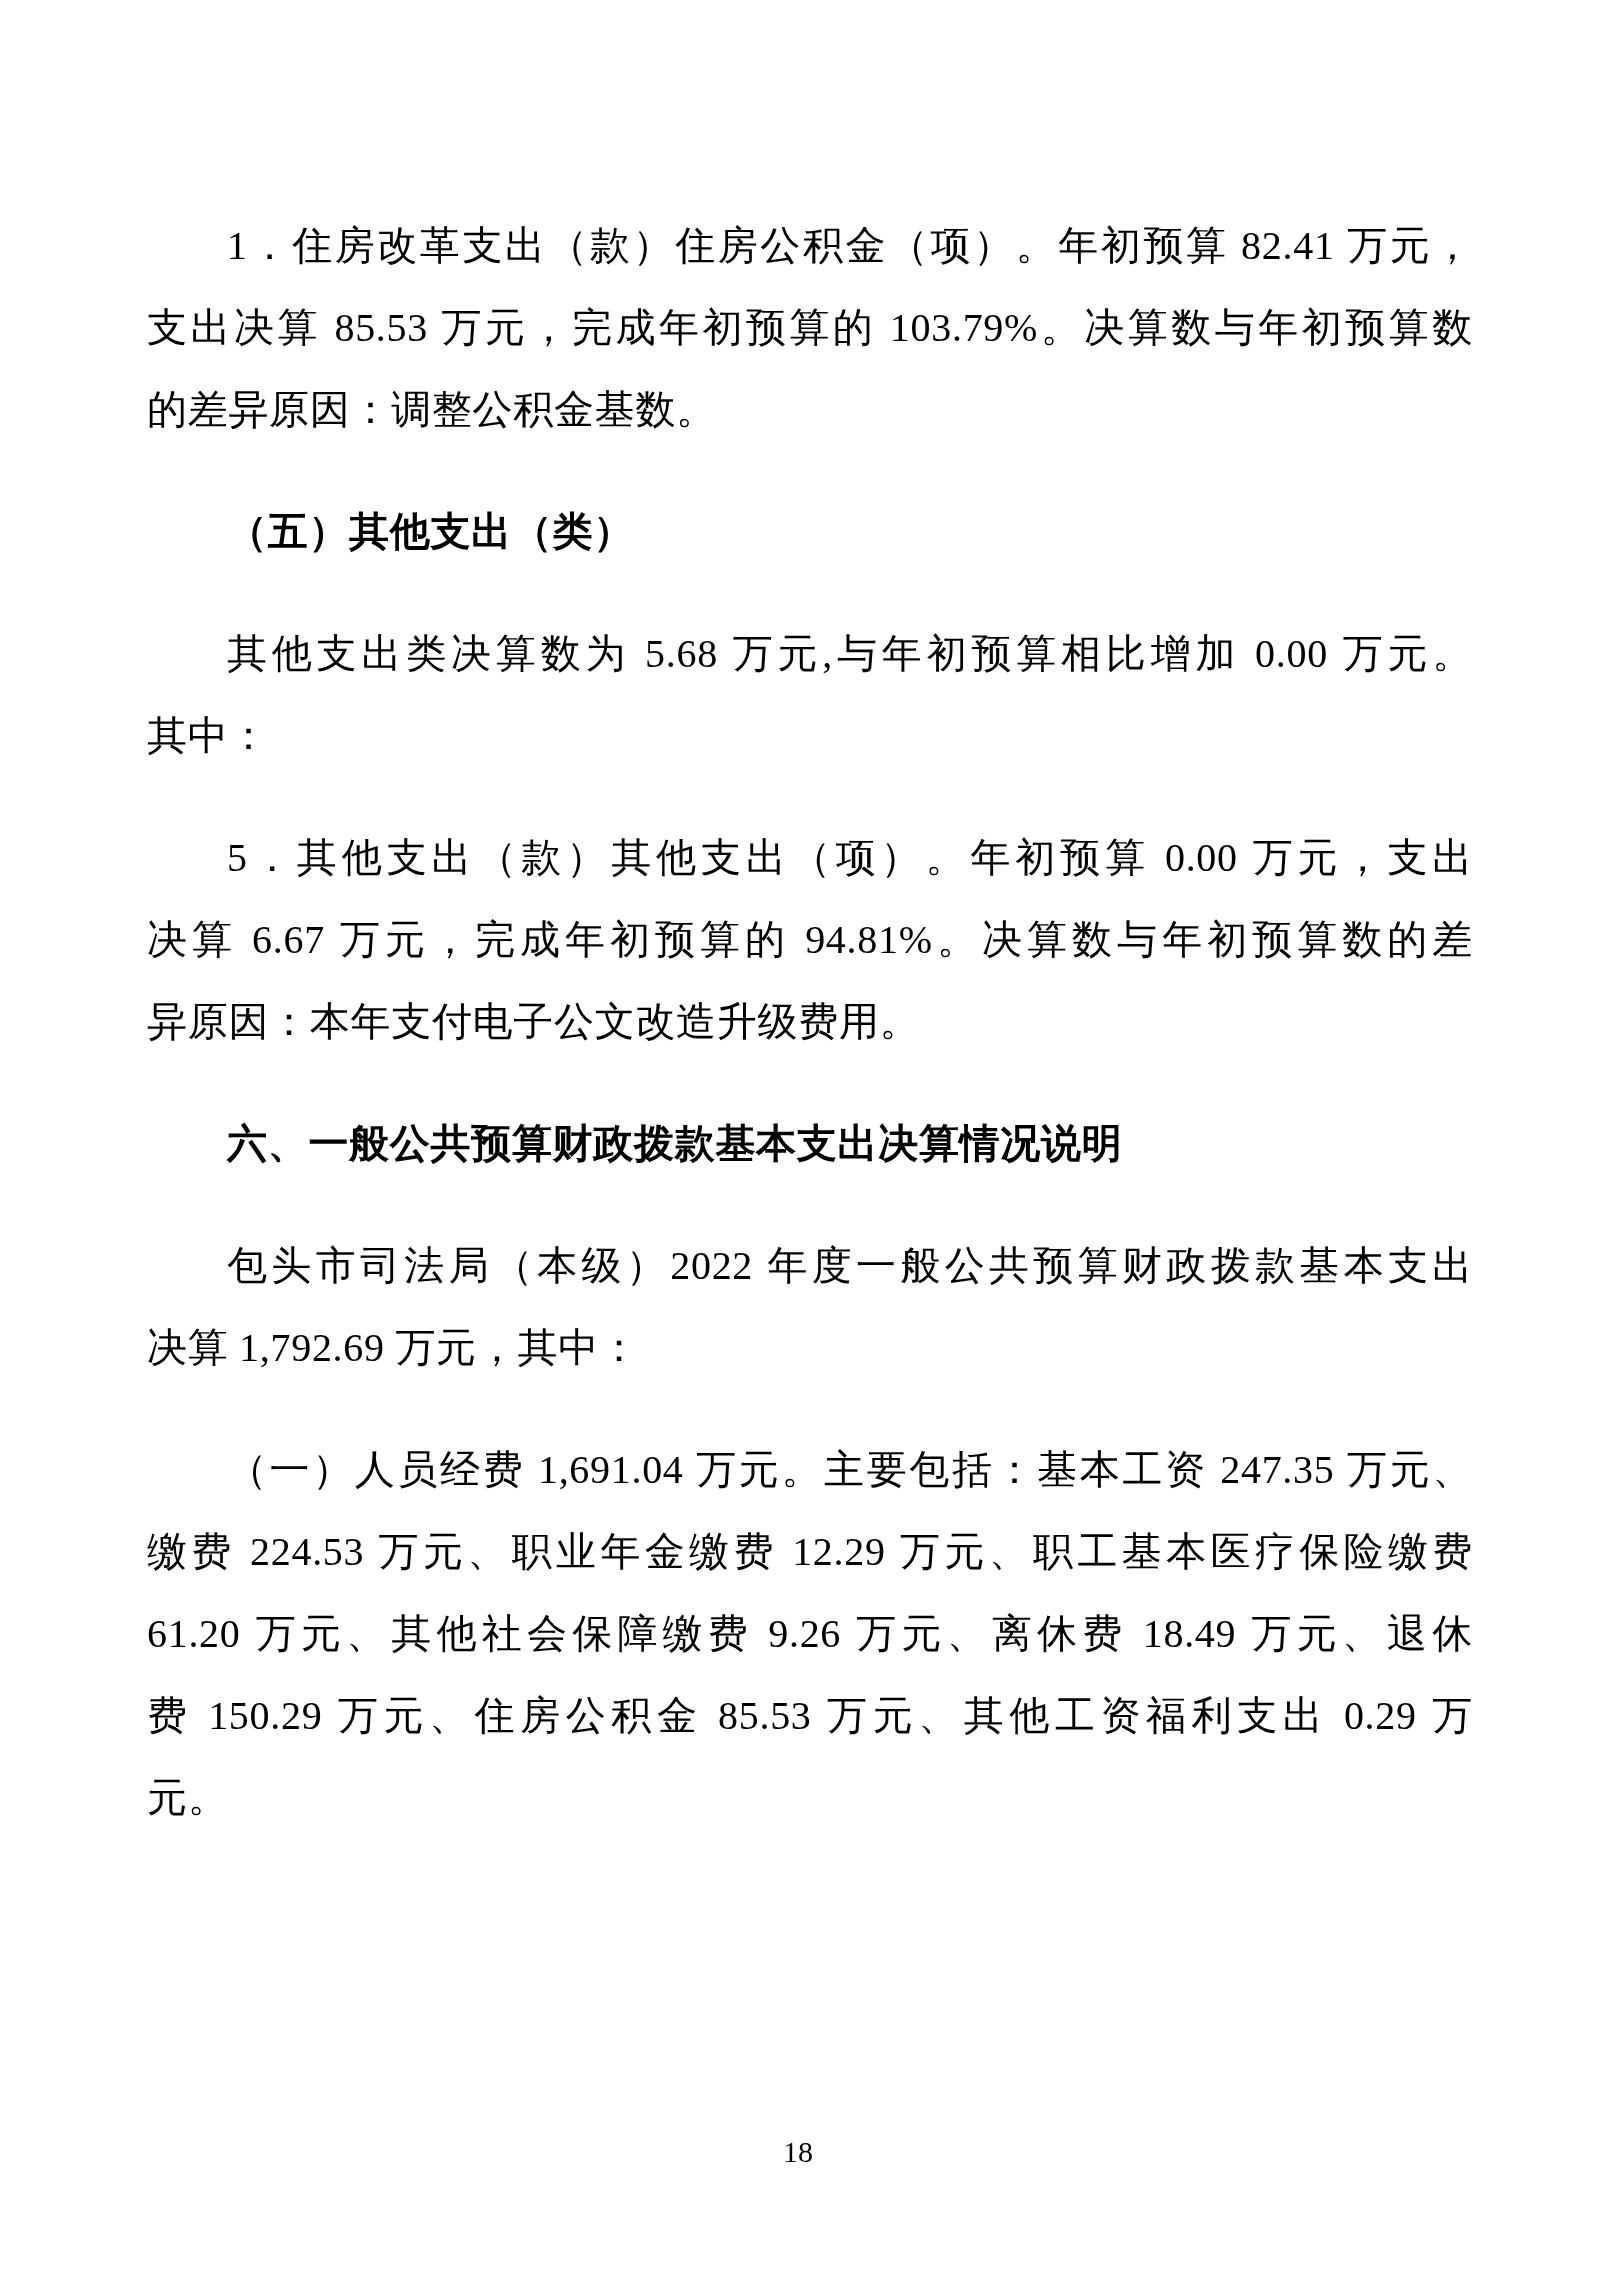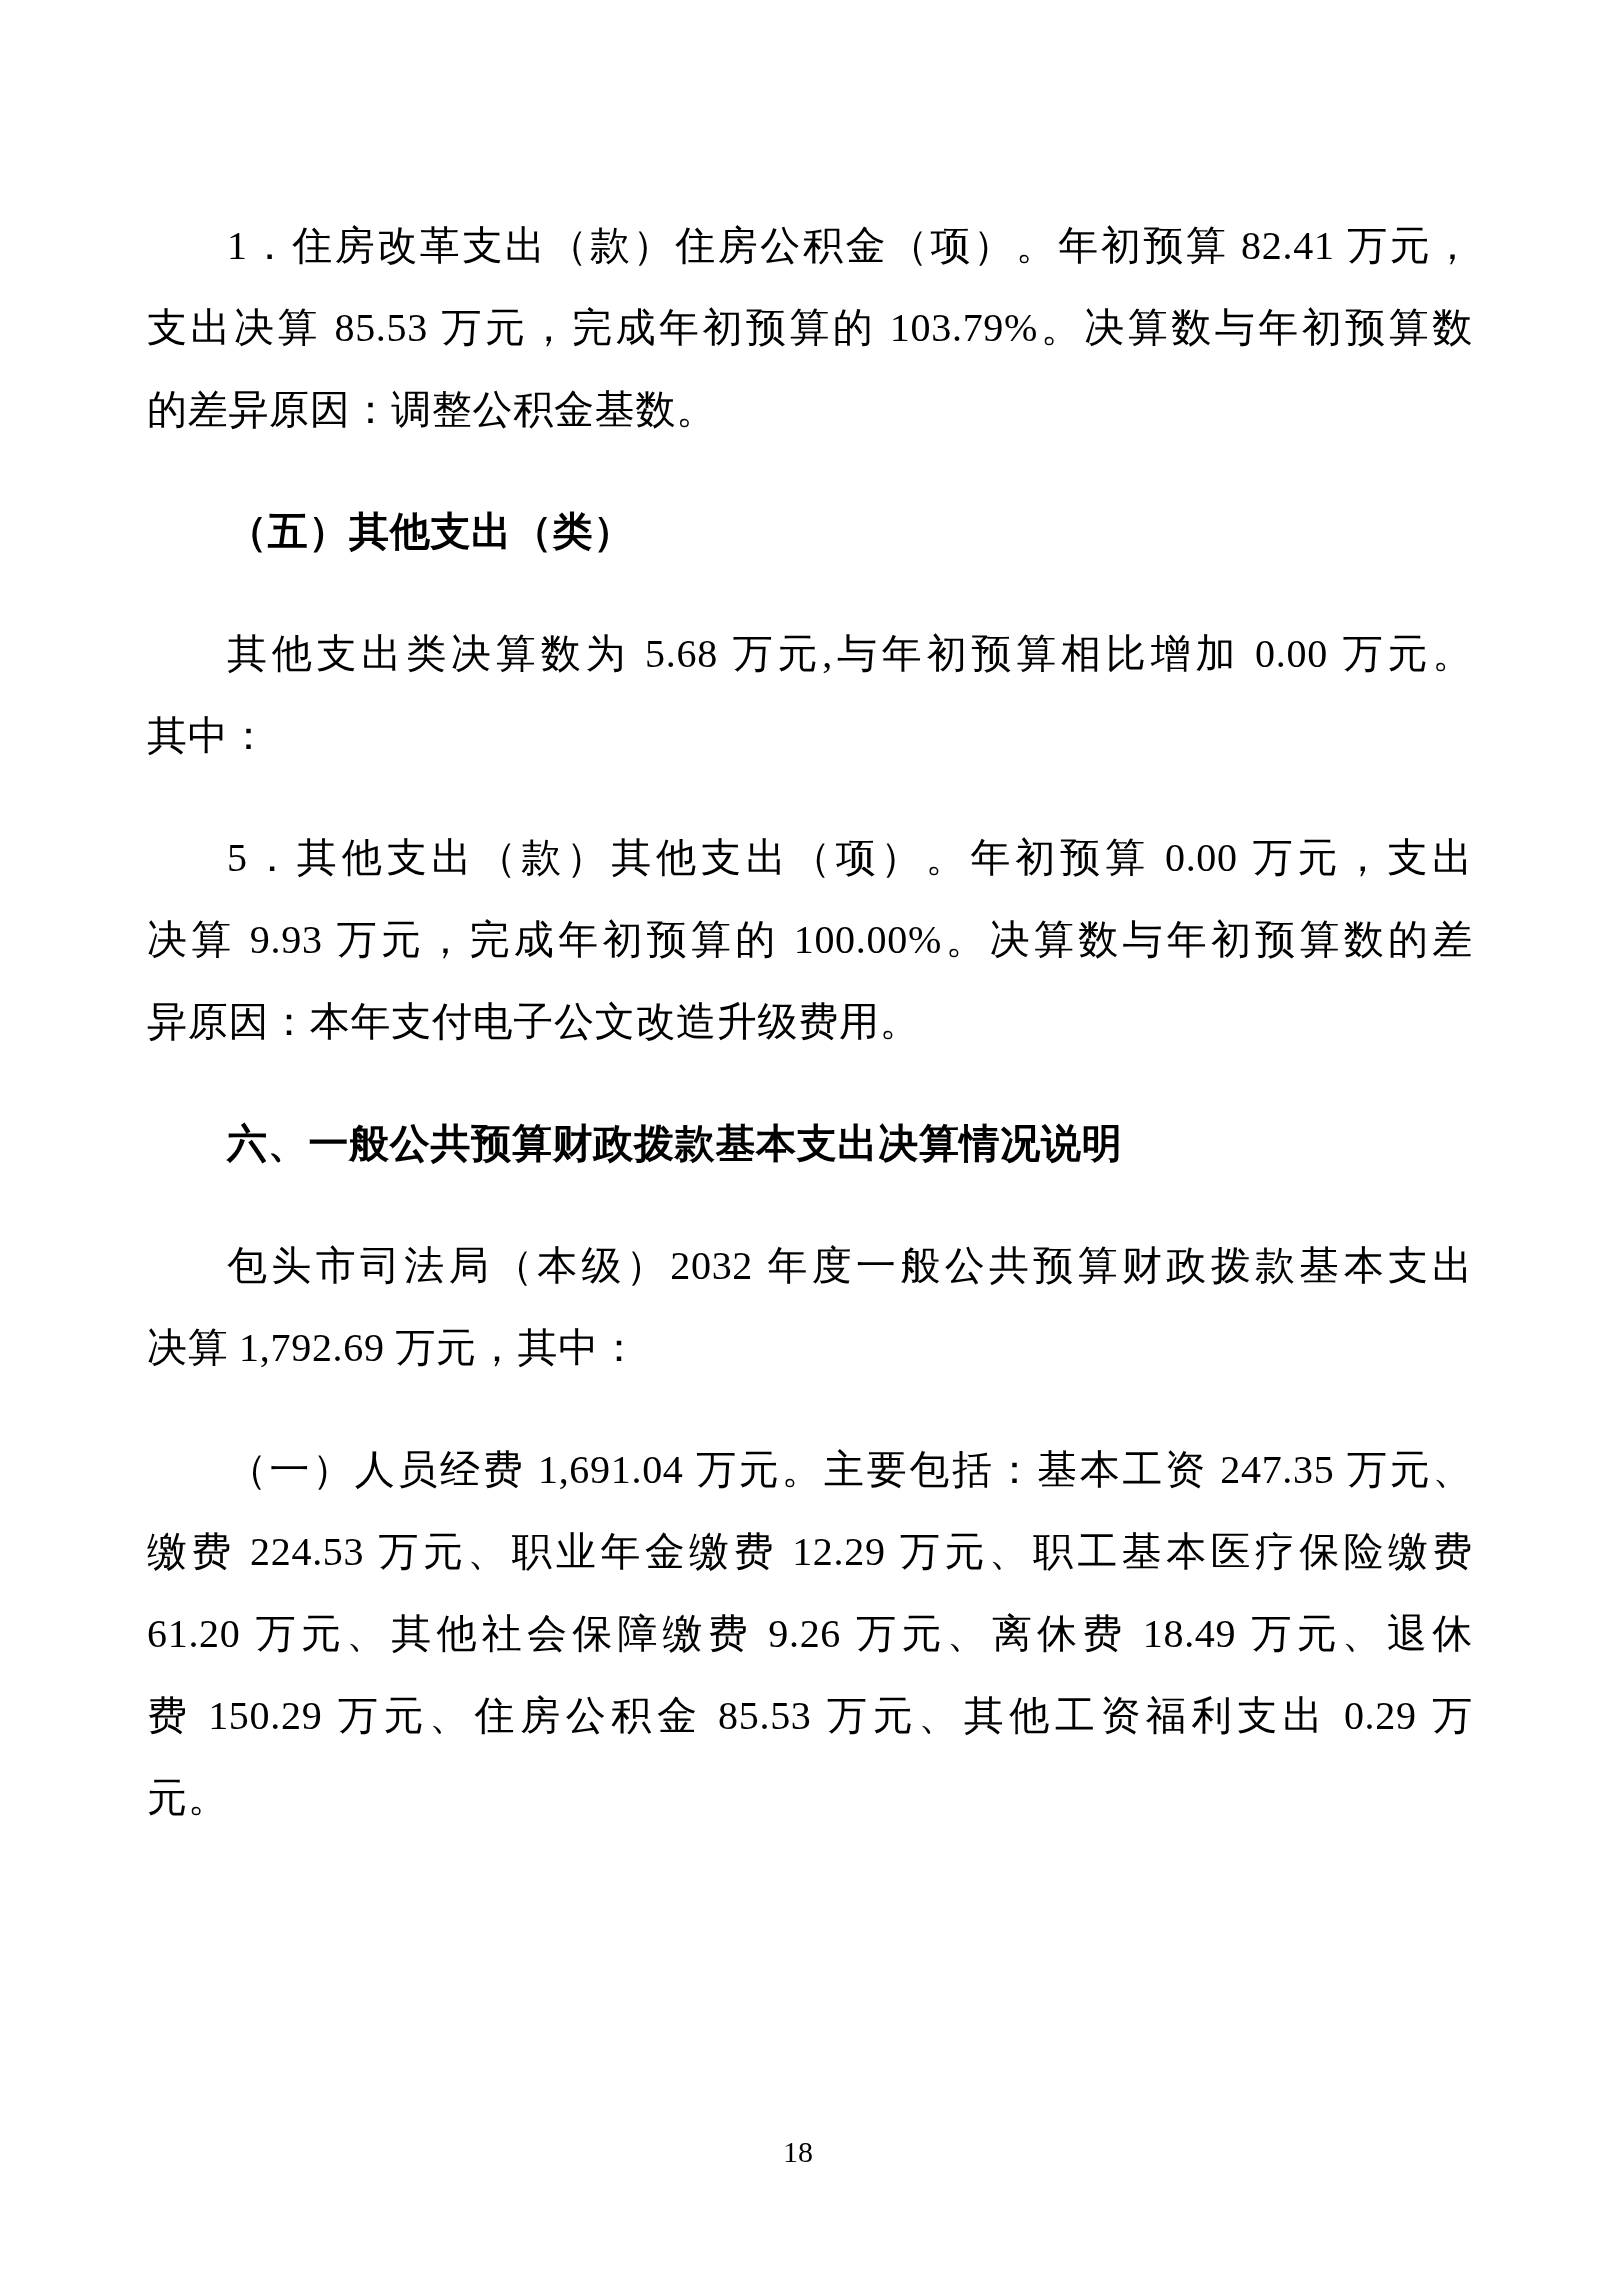--- a/index.html
+++ b/index.html
@@ -67,30 +67,30 @@
       <div class="line first end">（五）其他支出（类）</div>
     </div>
 
     <div class="blk paragraph">
       <div class="line first">其他支出类决算数为 5.68 万元,与年初预算相比增加 0.00 万元。</div>
       <div class="line end">其中：</div>
     </div>
 
     <div class="blk paragraph">
       <div class="line first">5．其他支出（款）其他支出（项）。年初预算 0.00 万元，支出</div>
-      <div class="line">决算 9.93 万元，完成年初预算的 100.00%。决算数与年初预算数的差</div>
+      <div class="line">决算 6.67 万元，完成年初预算的 94.81%。决算数与年初预算数的差</div>
       <div class="line end">异原因：本年支付电子公文改造升级费用。</div>
     </div>
 
     <div class="blk heading">
       <div class="line first end">六、一般公共预算财政拨款基本支出决算情况说明</div>
     </div>
 
     <div class="blk paragraph">
-      <div class="line first">包头市司法局（本级）2032 年度一般公共预算财政拨款基本支出</div>
+      <div class="line first">包头市司法局（本级）2022 年度一般公共预算财政拨款基本支出</div>
       <div class="line end">决算 1,792.69 万元，其中：</div>
     </div>
 
     <div class="blk paragraph">
       <div class="line first">（一）人员经费 1,691.04 万元。主要包括：基本工资 247.35 万元、</div>
       <div class="line">缴费 224.53 万元、职业年金缴费 12.29 万元、职工基本医疗保险缴费</div>
       <div class="line">61.20 万元、其他社会保障缴费 9.26 万元、离休费 18.49 万元、退休</div>
       <div class="line">费 150.29 万元、住房公积金 85.53 万元、其他工资福利支出 0.29 万</div>
       <div class="line end">元。</div>
     </div>

